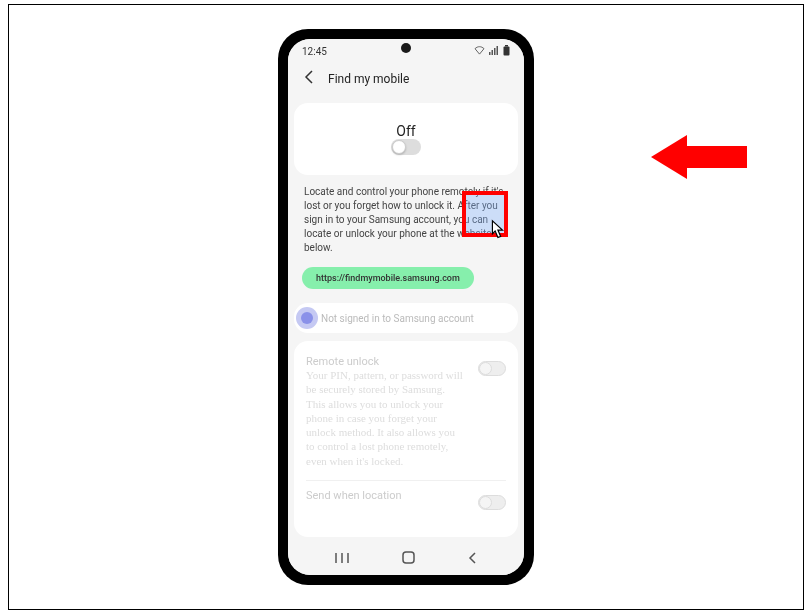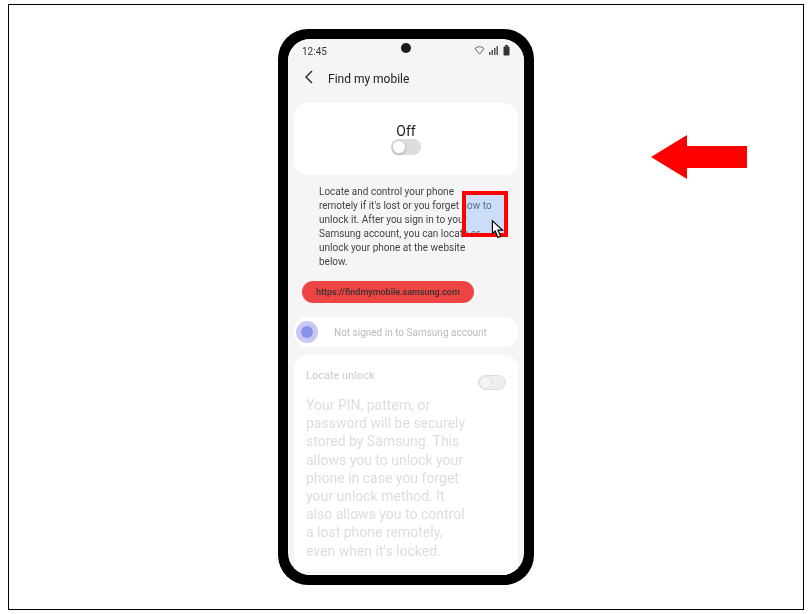--- a/index.html
+++ b/index.html
@@ -101,36 +101,36 @@
       border-radius: 50%;
       position: absolute;
       top: 1px;
       left: 1px;
       box-shadow: 0 1px 2px rgba(0,0,0,0.2);
     }
     .desc {
       font-size: 10px;
       color: #444;
       line-height: 1.4;
-      padding: 6px 31px 4px;
+      padding: 6px 16px 4px;
     }
     .pill {
       display: inline-block;
-      background: #ef4444;
+      background: #86efac;
       border-radius: 14px;
       padding: 6px 14px;
       font-size: 9px;
       font-weight: 500;
       color: #333;
       margin: 8px 14px 10px;
     }
     .account-row {
       display: flex;
       align-items: center;
-      gap: 16px;
+      gap: 3px;
       padding: 4px 2px;
     }
     .acct-icon {
       width: 22px; height: 22px;
       border-radius: 50%;
       background: #c5c9f3;
       display: flex;
       align-items: center;
       justify-content: center;
     }
@@ -144,25 +144,26 @@
       font-size: 10px;
       color: #bbb;
     }
     .setting-block { padding: 4px 0 8px; }
     .setting-title {
       font-size: 11px;
       color: #ccc;
       font-weight: 400;
     }
     .setting-desc {
-      font-size: 14px;
+      font-size: 11px;
       color: #ddd;
       line-height: 1.3;
-      margin-top: 14px;
+      margin-top: 0;
       max-width: 160px;
+      font-family: Liberation Serif, serif;
     }
     .setting-row {
       display: flex;
       justify-content: space-between;
       align-items: flex-start;
     }
     .toggle-off-dis {
       width: 28px;
       height: 15px;
       background: #eee;
@@ -292,21 +293,21 @@
       <div class="card account-row">
         <div class="acct-icon">
           <div class="acct-icon-inner"></div>
         </div>
         <span class="acct-text">Not signed in to Samsung account</span>
       </div>
 
       <div class="card" style="flex:1;">
         <div class="setting-block setting-row">
           <div>
-            <div class="setting-title">Locate unlock</div>
+            <div class="setting-title">Remote unlock</div>
             <div class="setting-desc">Your PIN, pattern, or password will be securely stored by Samsung. This allows you to unlock your phone in case you forget your unlock method. It also allows you to control a lost phone remotely, even when it's locked.</div>
           </div>
           <div class="toggle-off-dis"></div>
         </div>
         <div style="height:1px;background:#f0f0f0;margin:4px 0;"></div>
         <div class="setting-block setting-row">
           <div>
             <div class="setting-title">Send when location</div>
           </div>
           <div class="toggle-off-dis"></div>

